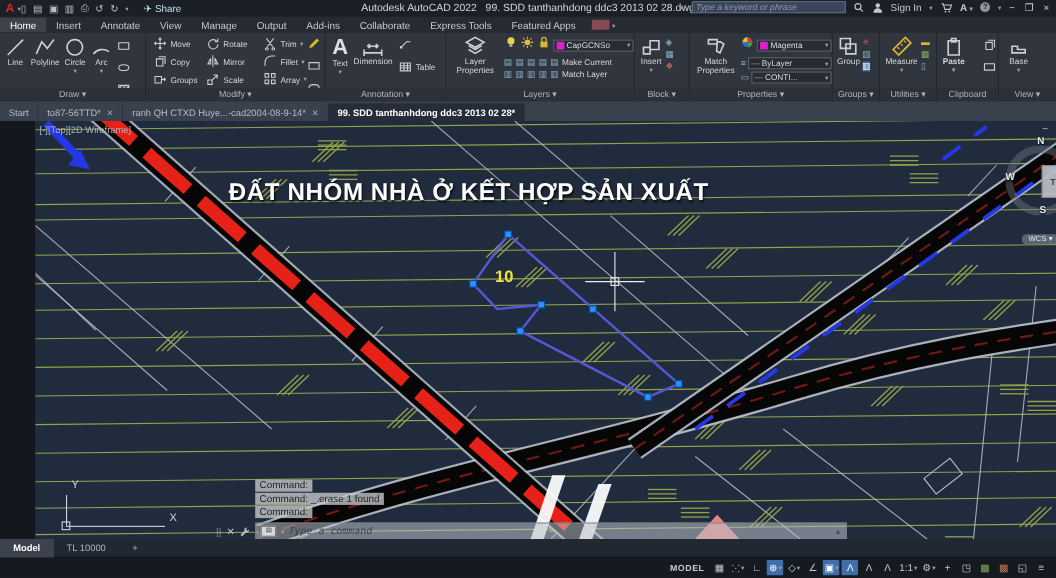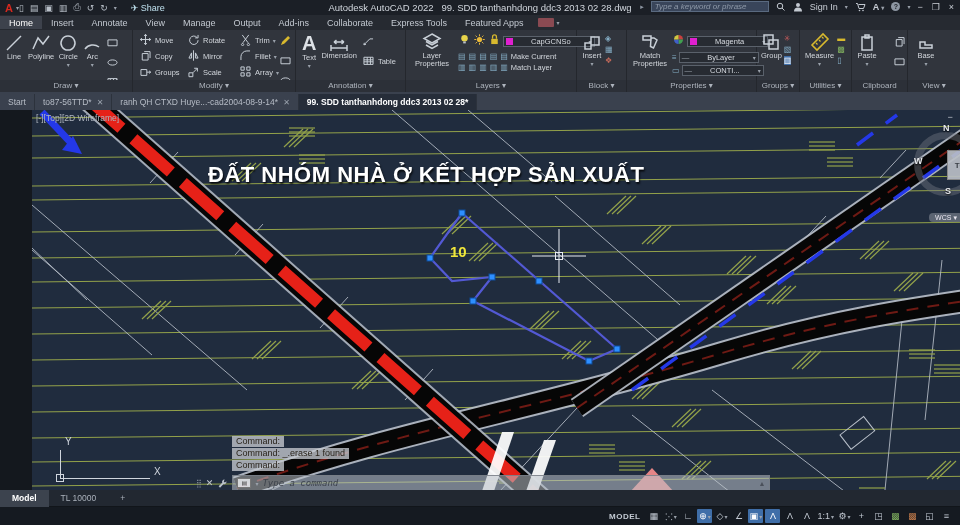--- a/index.html
+++ b/index.html
@@ -6,37 +6,37 @@
   html,body{width:960px;height:525px;overflow:hidden;background:#14181e;}
   .abs{position:absolute;}
   
   #titlebar{position:absolute;left:0;top:0;width:960px;height:15px;background:#1b1f26;display:flex;align-items:center;color:#c7ccd4;font-size:9px;}
   .tb-logo{color:#d5281e;font-weight:bold;font-size:11px;margin:0 3px 0 5px;}
   .qat{display:flex;gap:6px;align-items:center;color:#b9c0c9;font-size:9px;}
   .qat span{cursor:default;}
   .tb-share{color:#bfe0ee;margin-left:8px;}
   .tb-title{position:absolute;left:0;right:0;text-align:center;font-size:9.5px;color:#d2d7de;pointer-events:none;}
   .tb-right{position:absolute;right:4px;top:1px;display:flex;align-items:center;gap:7px;font-size:9px;}
-  .tb-search{width:118px;height:11px;background:#3c4document;background:#39455a;border:1px solid #5a6a80;color:#8e99a8;font-style:italic;font-size:8px;padding:0 3px;display:flex;align-items:center;}
+  .tb-search{width:140px;height:11px;background:#3c4document;background:#39455a;border:1px solid #5a6a80;color:#8e99a8;font-style:italic;font-size:8px;padding:0 3px;display:flex;align-items:center;}
   .winbtn{color:#cdd2d9;font-size:9px;letter-spacing:2px;}
   .helpdot{display:inline-block;width:9px;height:9px;border-radius:50%;background:#8d96a2;color:#1b1f26;font-size:7px;text-align:center;line-height:9px;font-weight:bold;}
   
   #ribbontabs{position:absolute;left:0;top:15px;width:960px;height:15px;background:#262a31;display:flex;align-items:center;font-size:9px;color:#c3c9d1;}
   .rtab{padding:1px 9px;height:13px;display:flex;align-items:center;}
   .rtab.active{background:#3d424c;color:#fff;}
   .rtab-extra{width:16px;height:9px;background:#8a4a52;margin-left:6px;border-radius:1px;}
   
   #ribbon{position:absolute;left:0;top:30px;width:960px;height:62px;background:#31353d;color:#d2d6dc;}
   .panel{position:absolute;top:0;height:62px;border-right:1px solid #24272d;}
   .plabel{position:absolute;bottom:0;left:0;right:0;height:12px;font-size:8px;color:#aeb4bd;text-align:center;line-height:12px;background:#2c3038;}
   .rb{display:flex;flex-direction:column;align-items:center;font-size:7.5px;color:#d2d6dc;line-height:8px;text-align:center;}
   .rb svg{display:block;}
   .small-btn{display:flex;align-items:center;gap:3px;font-size:7.5px;white-space:nowrap;}
   .caret{font-size:6px;color:#9aa1ab;}
-  .field{background:#272b32;border:1px solid #5a616b;height:11px;display:flex;align-items:center;font-size:7.5px;color:#d8dce2;padding:0 2px;gap:18px;}
+  .field{background:#272b32;border:1px solid #5a616b;height:11px;display:flex;align-items:center;font-size:7.5px;color:#d8dce2;padding:0 2px;gap:2px;}
   .sw{display:inline-block;width:7px;height:7px;background:#e020d0;}
   .tinyic{font-size:8px;color:#85aec6;line-height:9px;}
   
   #filetabs{position:absolute;left:0;top:92px;width:960px;height:18px;background:#3a414e;display:flex;align-items:flex-end;font-size:8.5px;color:#b6bcc6;}
   .ftab{height:16px;display:flex;align-items:center;padding:0 8px;gap:5px;border-right:1px solid #2c323c;}
   .ftab.active{background:#262d39;color:#fff;font-weight:bold;}
   .ftab .x{color:#9aa2ad;font-size:8px;}
   
   #canvas{position:absolute;left:0;top:110px;width:960px;height:380px;background:#202c3e;overflow:hidden;margin-left:32px;}
   #dwg{position:absolute;left:0;top:0;}
@@ -446,21 +446,21 @@
       <div style="display:flex;flex-direction:column;gap:2px;padding-top:2px;">
         <span class="tinyic" style="color:#d8b92e">▬</span>
           <span class="tinyic" style="color:#7fae5f">▩</span>
           <span class="tinyic">▯</span>
       </div>
     </div>
     <div class="plabel"><span>Utilities</span> ▾</div>
   </div>
 
   <div class="panel" style="left:852px;width:56px">
-    <div style="display:flex;gap:16px;padding:2px 0 0 5px;">
+    <div style="display:flex;gap:16px;padding:2px 0 0 5px;font-weight:bold;">
       <div class="rb">
           <span>
             <svg width="20" height="20" viewBox="0 0 20 20">
               <path d="M5 5h10v13H5zM8 3h4v3H8z" fill="none" stroke="#c9d0d8" stroke-width="1.5"></path>
             </svg>
           </span>
           <span>Paste</span>
           <span class="caret">▾</span>
         </div>
       <div style="display:flex;flex-direction:column;gap:2px;padding-top:2px;">

